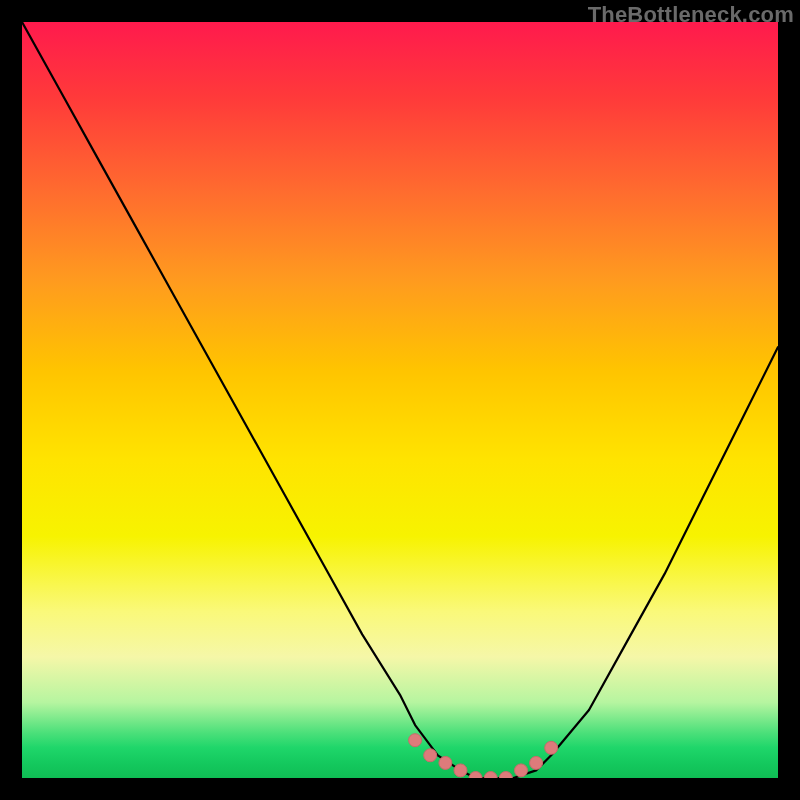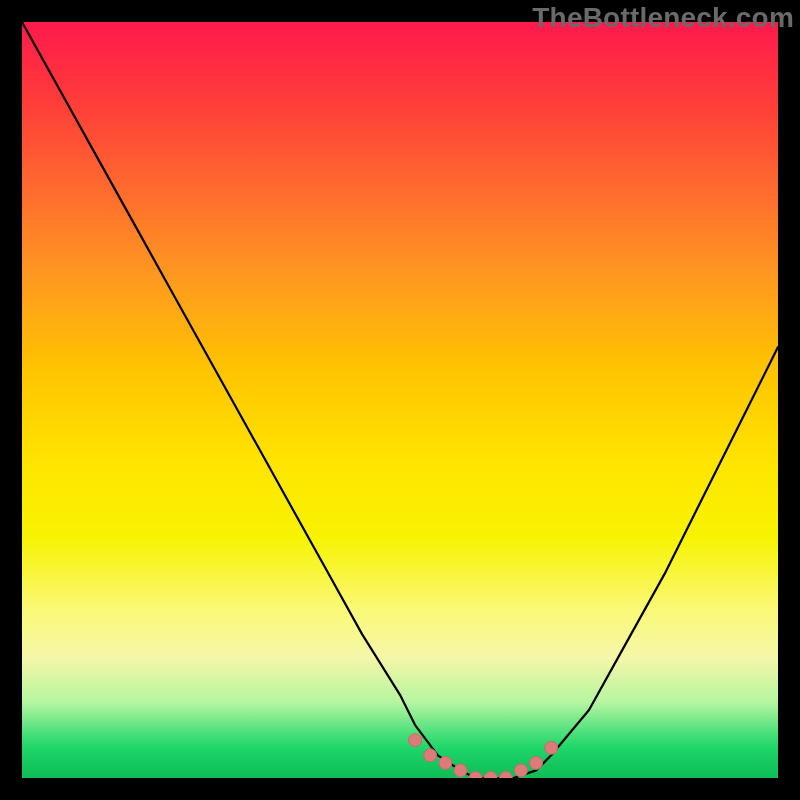--- a/index.html
+++ b/index.html
@@ -37,21 +37,21 @@
       #1fd66a 96%,
       #14c95e 98%,
       #0fbd54 100%
     );
   }
   .watermark {
     position: absolute;
     top: 2px;
     right: 6px;
     font-family: Arial, Helvetica, sans-serif;
-    font-size: 28px;
+    font-size: 22px;
     font-weight: 600;
     color: #6a6a6a;
     letter-spacing: 0.2px;
     user-select: none;
   }
   svg.curve {
     position: absolute;
     left: 0;
     top: 0;
     width: 756px;

